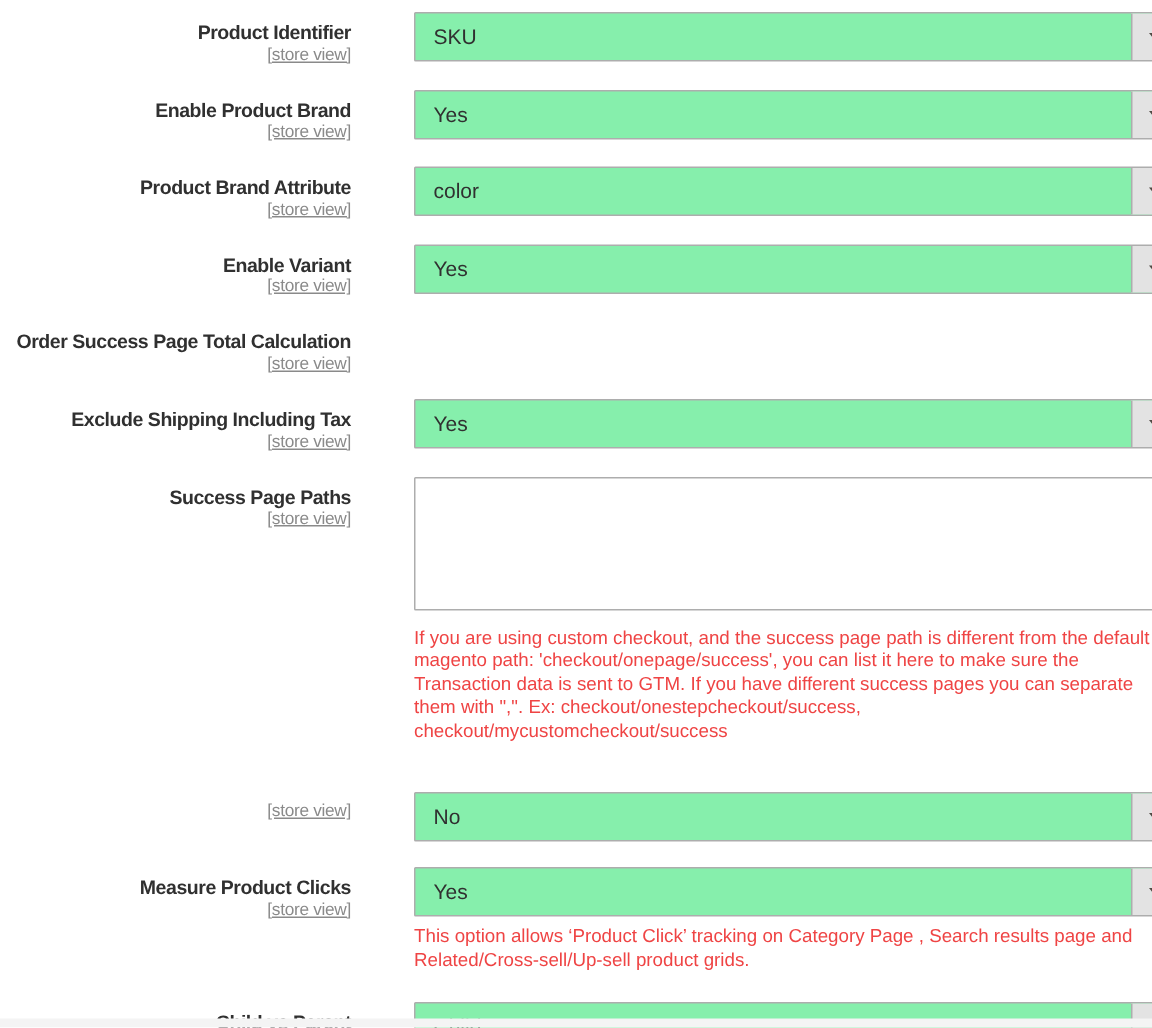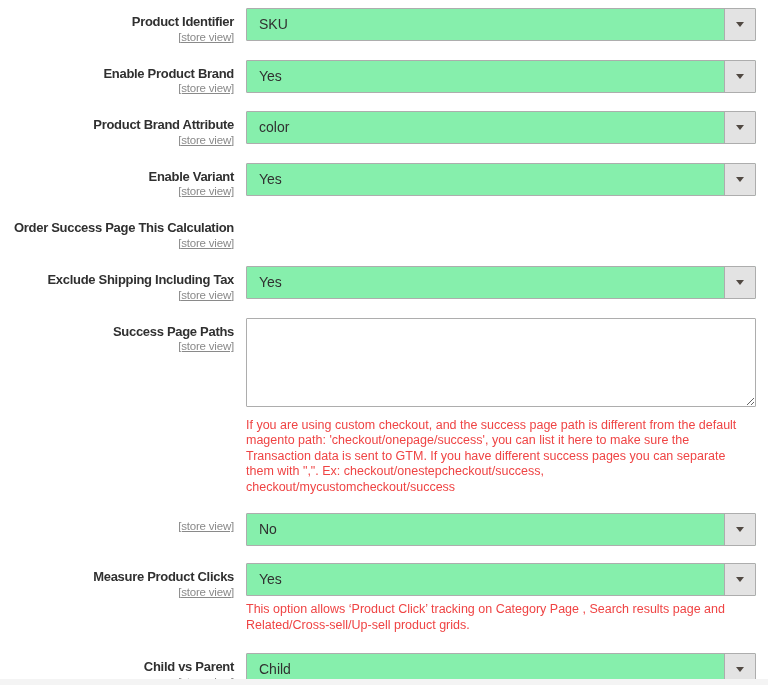--- a/index.html
+++ b/index.html
@@ -8,20 +8,21 @@
     background: #ffffff;
     font-family: "Liberation Sans", "DejaVu Sans", sans-serif;
     overflow: hidden;
     position: relative;
   }
   .form { padding-top: 8px; }
   .row {
     display: flex;
     align-items: flex-start;
     margin-bottom: 17px;
+    gap: 30px;
   }
   .label-col {
     flex: 0 0 234px;
     width: 234px;
     text-align: right;
     padding-top: 6px;
   }
   .field-label {
     display: block;
     font-size: 13px;
@@ -94,21 +95,21 @@
     display: block;
   }
   .note {
     font-size: 12.5px;
     color: #ef4444;
     line-height: 1.24;
     margin-top: 11px;
     width: 510px;
   }
   .note.tight { margin-top: 6px; }
-  .row.after-note { margin-bottom: 18px; }
+  .row.after-note { margin-bottom: 33px; }
   .row.gap-lg { margin-bottom: 20px; }
   .row.last { margin-bottom: 0; }
   .footer-strip {
     position: absolute;
     left: 0; bottom: 0;
     width: 768px; height: 6px;
     background: #f4f4f4;
   }
 </style>
 </head>
@@ -171,21 +172,21 @@
         <span class="select-value">Yes</span>
         <span class="select-arrow-box">
             <span class="triangle"></span>
           </span>
       </div>
     </div>
   </div>
 
   <div class="row">
     <div class="label-col">
-      <span class="field-label">Order Success Page This Calculation</span>
+      <span class="field-label">Order Success Page Total Calculation</span>
       <span class="scope">[store view]</span>
     </div>
   </div>
 
   <div class="row">
     <div class="label-col">
       <span class="field-label">Exclude Shipping Including Tax</span>
       <span class="scope">[store view]</span>
     </div>
     <div class="field-col">

